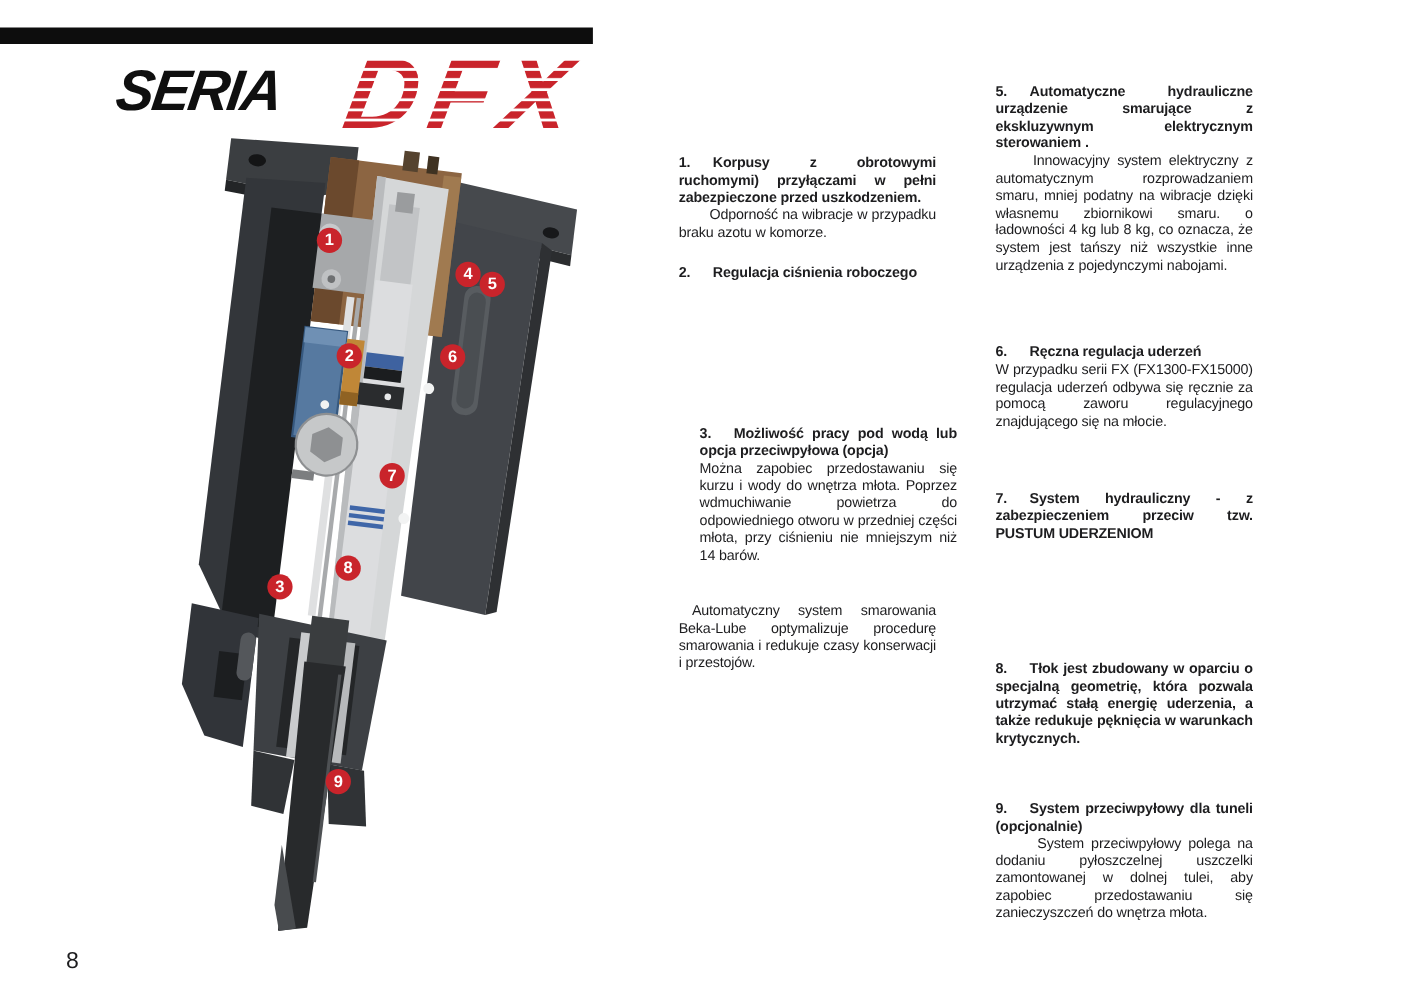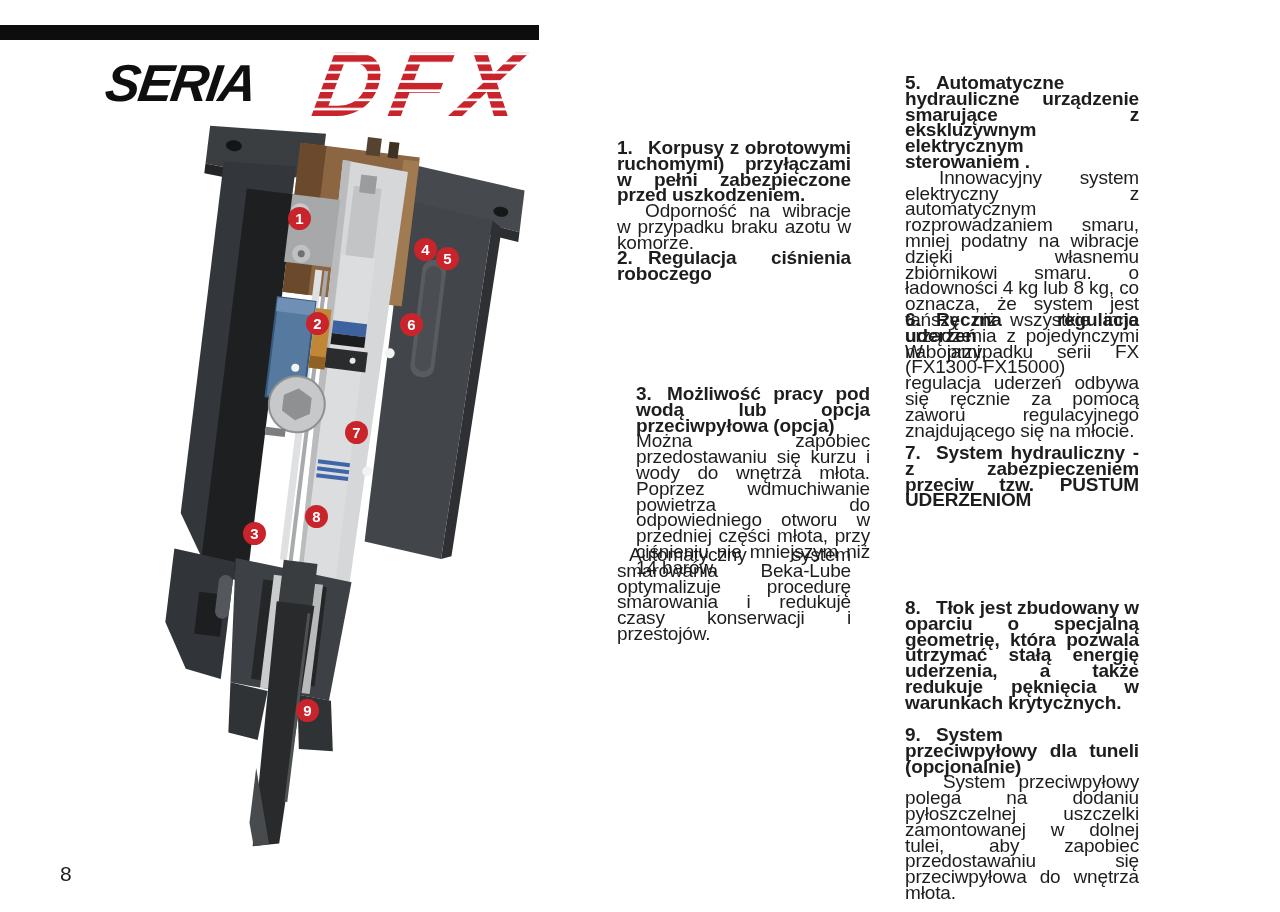--- a/index.html
+++ b/index.html
@@ -7,28 +7,28 @@
         font-family:"Liberation Sans",sans-serif;color:#1d1d1f;}
   
   .topbar{position:absolute;left:0;top:25px;width:539px;height:15px;background:#0d0d0d;}
   .seria{position:absolute;left:106px;top:53px;font-size:52px;font-weight:bold;font-style:italic;
          letter-spacing:-2px;transform:skewX(-8deg);color:#0f0f0f;white-space:nowrap;}
   .dfx-wrap{position:absolute;left:292px;top:46px;}
   
   .item{position:absolute;width:234px;text-align:justify;letter-spacing:-0.15px;}
   .col-l{left:617px;}
   .col-r{left:905px;}
-  .item p{margin:0;font-size:19px;line-height:15.8px;}
+  .item p{margin:0;font-size:13px;line-height:15.8px;}
   .item .hd{font-weight:bold;}
   .num{display:inline-block;min-width:31px;}
   .ind-28{text-indent:28px;}
   .ind-12{text-indent:12px;}
   .ind-34{text-indent:34px;}
   .ind-38{text-indent:38px;}
-  .t140{top:140px;} .t255{top:250px;} .t386{top:386px;margin-left:19px;} .t547{top:547px;}
+  .t140{top:140px;} .t255{top:240px;} .t386{top:386px;margin-left:19px;} .t547{top:547px;}
   .t75{top:75px;}  .t312{top:312px;} .t445{top:445px;} .t600{top:600px;} .t727{top:727px;}
   
   .illus{position:absolute;left:160px;top:116px;width:390px;height:770px;}
   .callout{position:absolute;width:23px;height:23px;border-radius:50%;background:#c9242b;
            color:#fff;font-weight:bold;font-size:15px;line-height:23px;text-align:center;}
   .c1{left:288px;top:207px;} .c2{left:306px;top:312px;} .c3{left:243px;top:522px;}
   .c4{left:414px;top:238px;} .c5{left:436px;top:247px;} .c6{left:400px;top:313px;}
   .c7{left:345px;top:421px;} .c8{left:305px;top:505px;} .c9{left:296px;top:699px;}
   
   .pagenum{position:absolute;left:60px;top:862px;font-size:21px;color:#1d1d1f;}
@@ -178,18 +178,18 @@
     <p class="hd"><span class="num">7.</span><span>System hydrauliczny - z zabezpieczeniem przeciw tzw. PUSTUM UDERZENIOM</span></p>
   </section>
 
   <section class="item col-r t600">
     <p class="hd"><span class="num">8.</span><span>Tłok jest zbudowany w oparciu o specjalną geometrię, która pozwala utrzymać stałą energię uderzenia, a także redukuje pęknięcia w warunkach krytycznych.</span></p>
     <p class="bd"></p>
   </section>
 
   <section class="item col-r t727">
     <p class="hd"><span class="num">9.</span><span>System przeciwpyłowy dla tuneli (opcjonalnie)</span></p>
-    <p class="bd ind-38">System przeciwpyłowy polega na dodaniu pyłoszczelnej uszczelki zamontowanej w dolnej tulei, aby zapobiec przedostawaniu się przeciwpyłowa do wnętrza młota.</p>
+    <p class="bd ind-38">System przeciwpyłowy polega na dodaniu pyłoszczelnej uszczelki zamontowanej w dolnej tulei, aby zapobiec przedostawaniu się zanieczyszczeń do wnętrza młota.</p>
   </section>
 
   <div class="pagenum">8</div>
 
 </div>
 
 </body></html>

